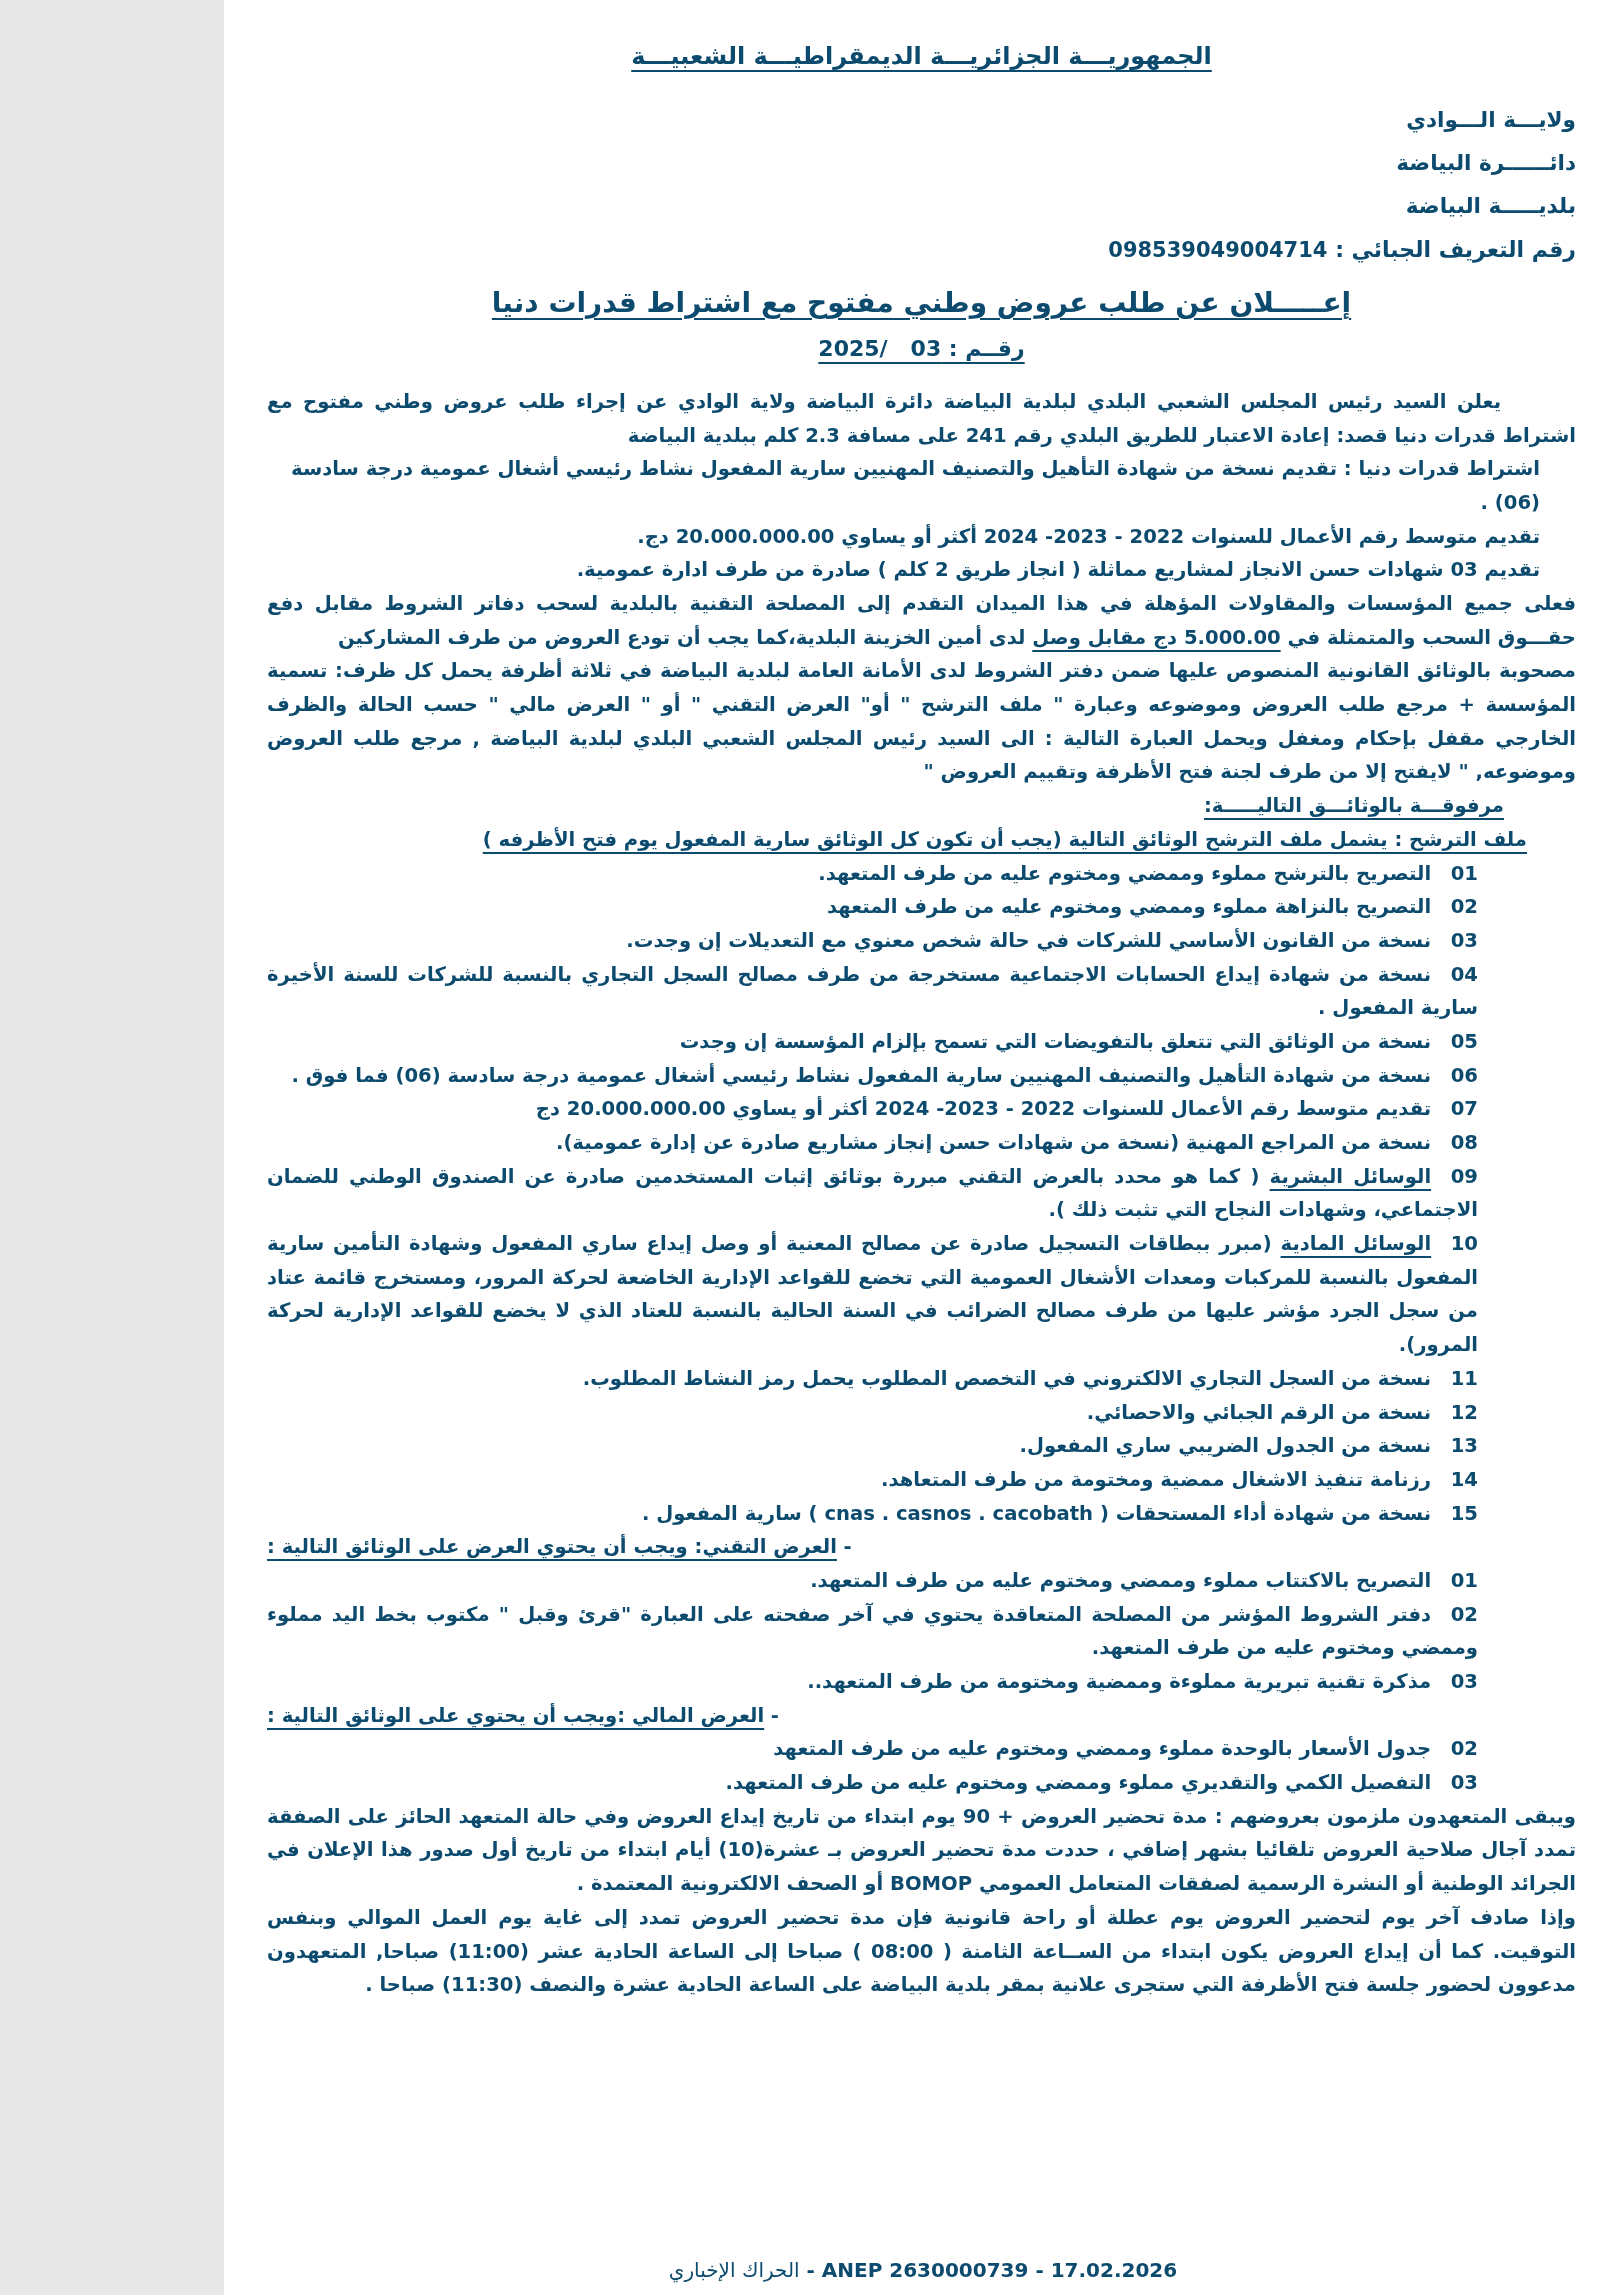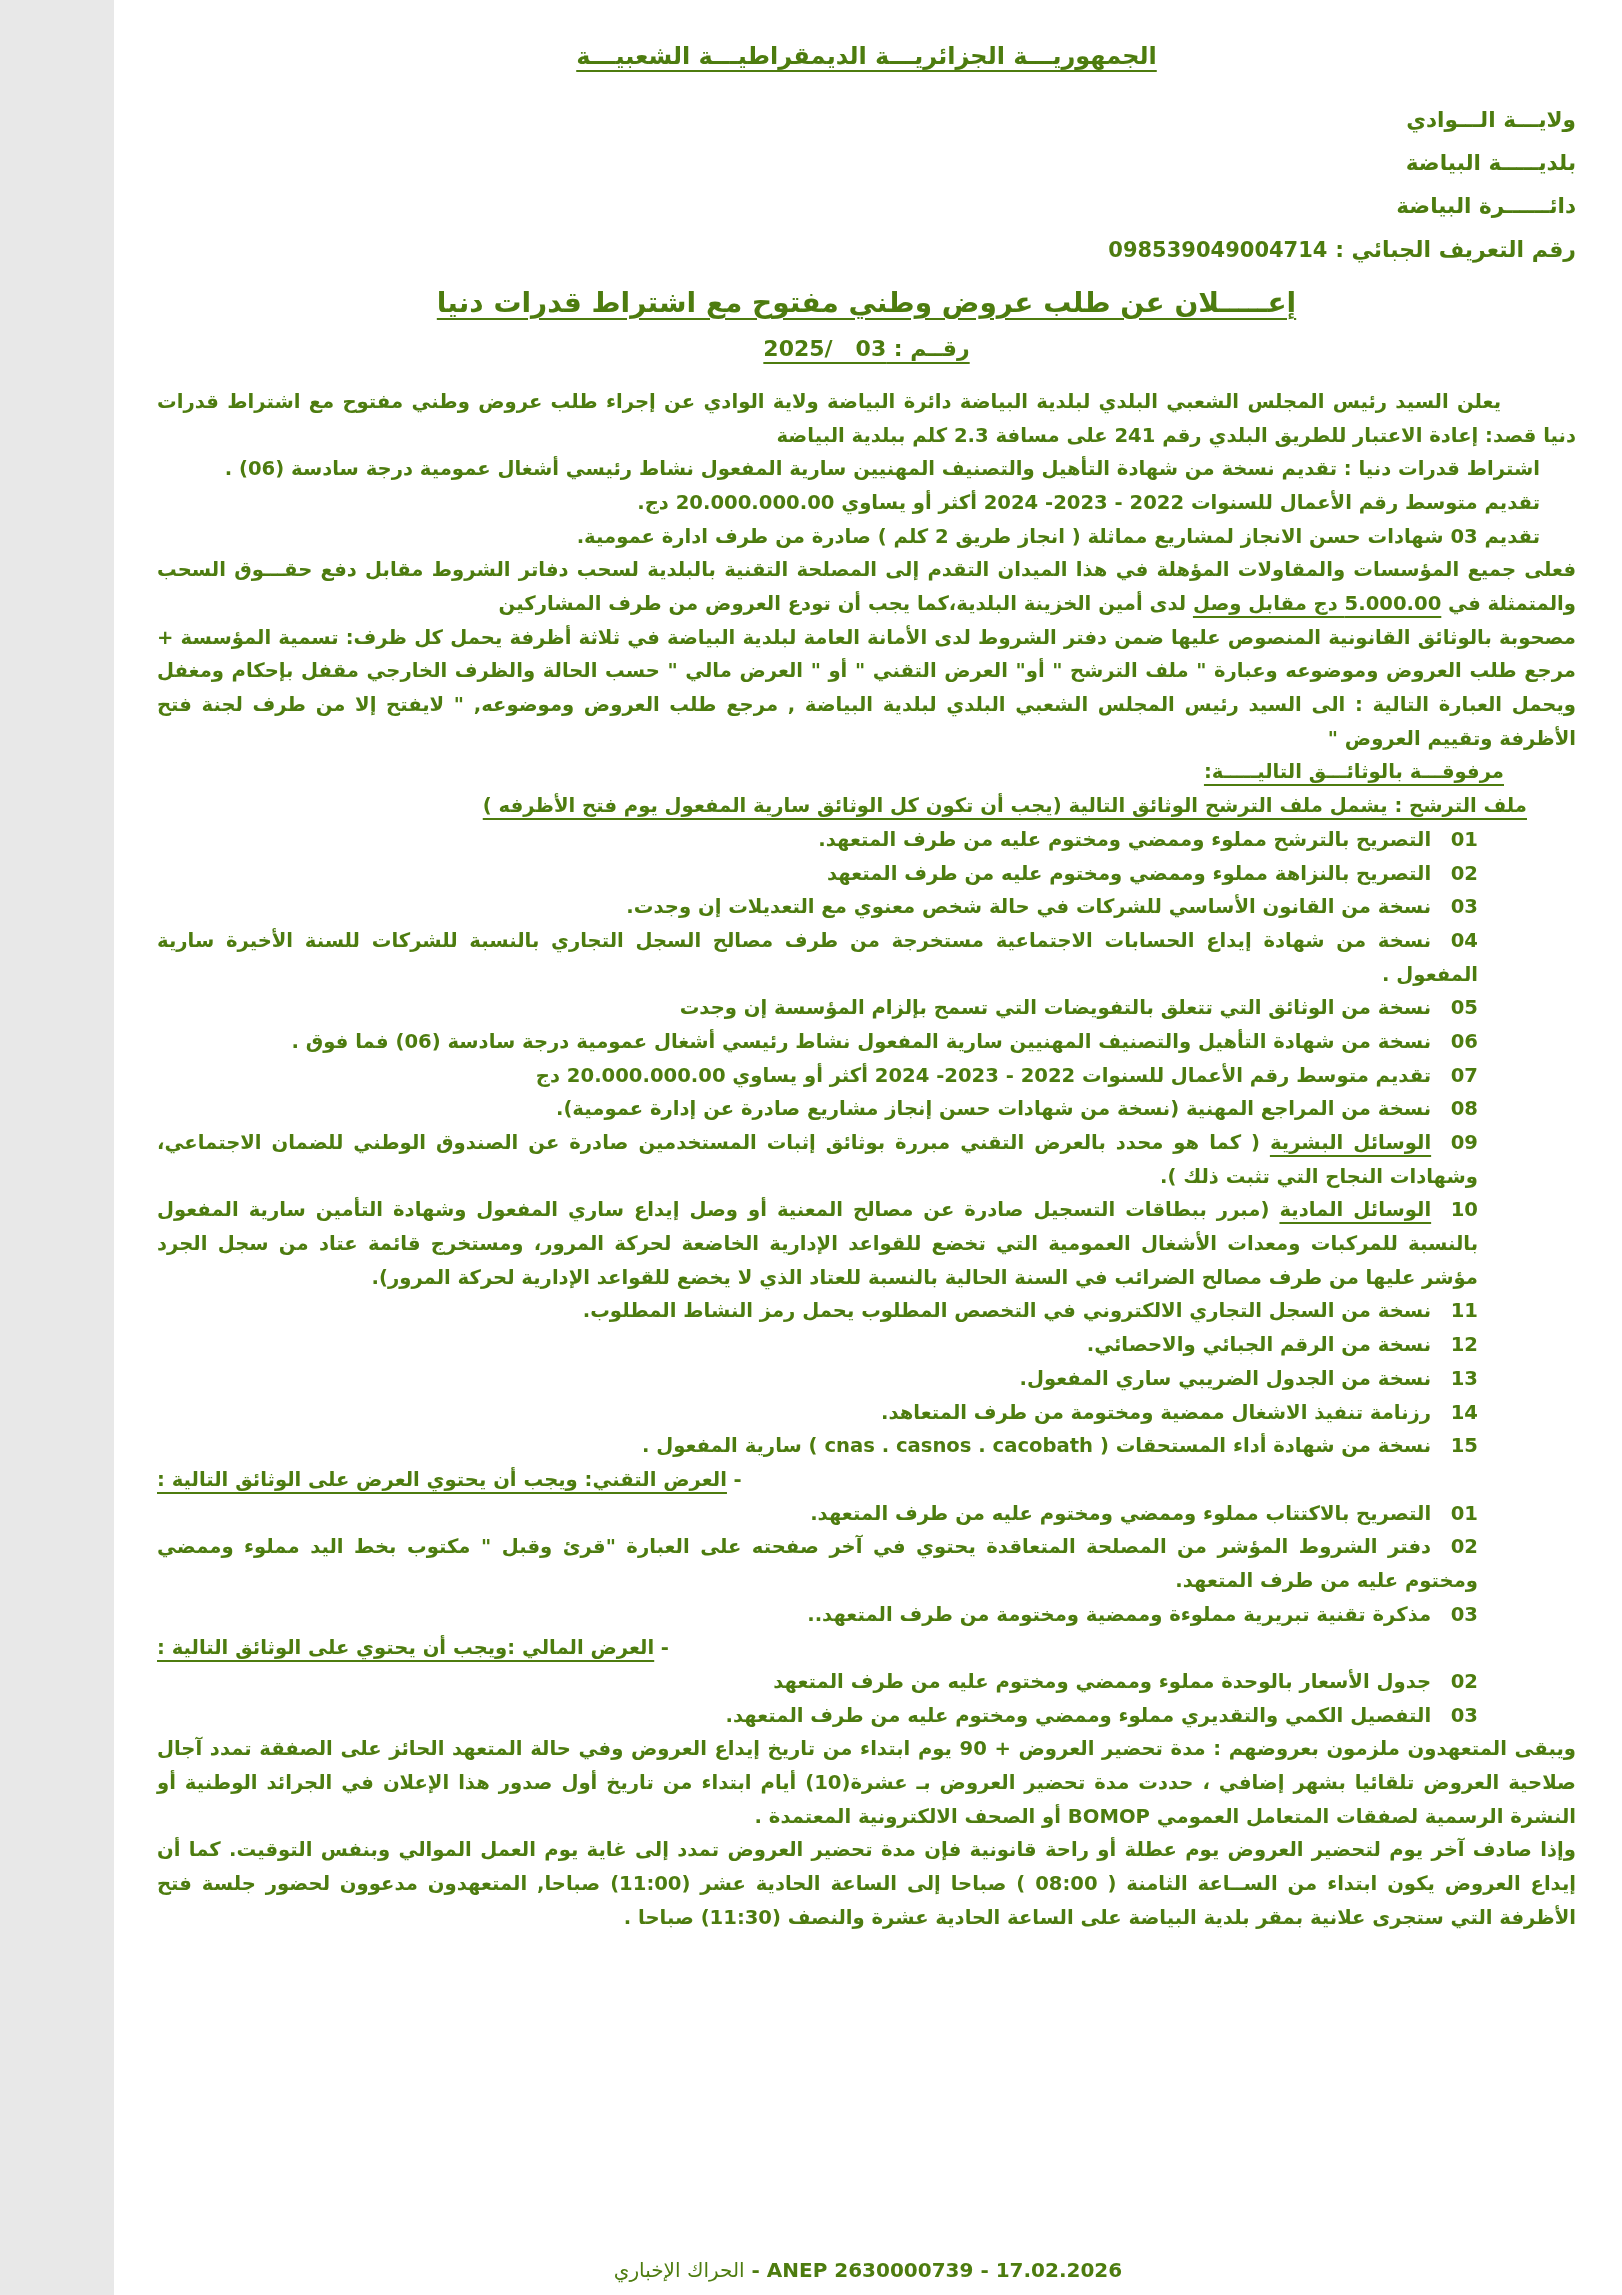--- a/index.html
+++ b/index.html
@@ -1,17 +1,17 @@
 <!DOCTYPE html>
 <html dir="rtl" lang="ar" style="font-size:10.5px"><head>
 <meta charset="utf-8">
 <style>
   html,body { margin:0; padding:0; background:#e8e8e8; }
   .page {
-    width:1508px; height:2295px; background:#ffffff; color:#4d7c0f;
+    width:1398px; height:2295px; background:#ffffff; color:#0c4a6e;
     position:relative; box-sizing:border-box;
     padding:36px 46px 16px 43px;
     direction:rtl;
     font-family:"DejaVu Sans", sans-serif;
     font-weight:bold;
     font-size:19.6px; line-height:1.72;
   }
   .u { text-decoration:underline; text-decoration-thickness:2px; text-underline-offset:5.9px; }
   .country { text-align:center; font-size:24px; margin-bottom:22px; }
   .authority { text-align:right; font-size:21.6px; line-height:1.98; }
@@ -38,22 +38,22 @@
 <body>
 
 <div class="page">
 
   <div class="country">
     <span class="u">الجمهوريـــة الجزائريـــة الديمقراطيـــة الشعبيـــة</span>
   </div>
 
   <div class="authority">
     <div>ولايـــة الـــوادي</div>
+    <div>دائــــــرة البياضة</div>
     <div>بلديـــــة البياضة</div>
-    <div>دائــــــرة البياضة</div>
     <div class="tax-line">
       <span>رقم التعريف الجبائي :</span>
       <span class="taxnum">098539049004714</span>
     </div>
   </div>
 
   <div class="title">
     <span class="u">إعـــــلان عن طلب عروض وطني مفتوح مع اشتراط قدرات دنيا</span>
   </div>
 

